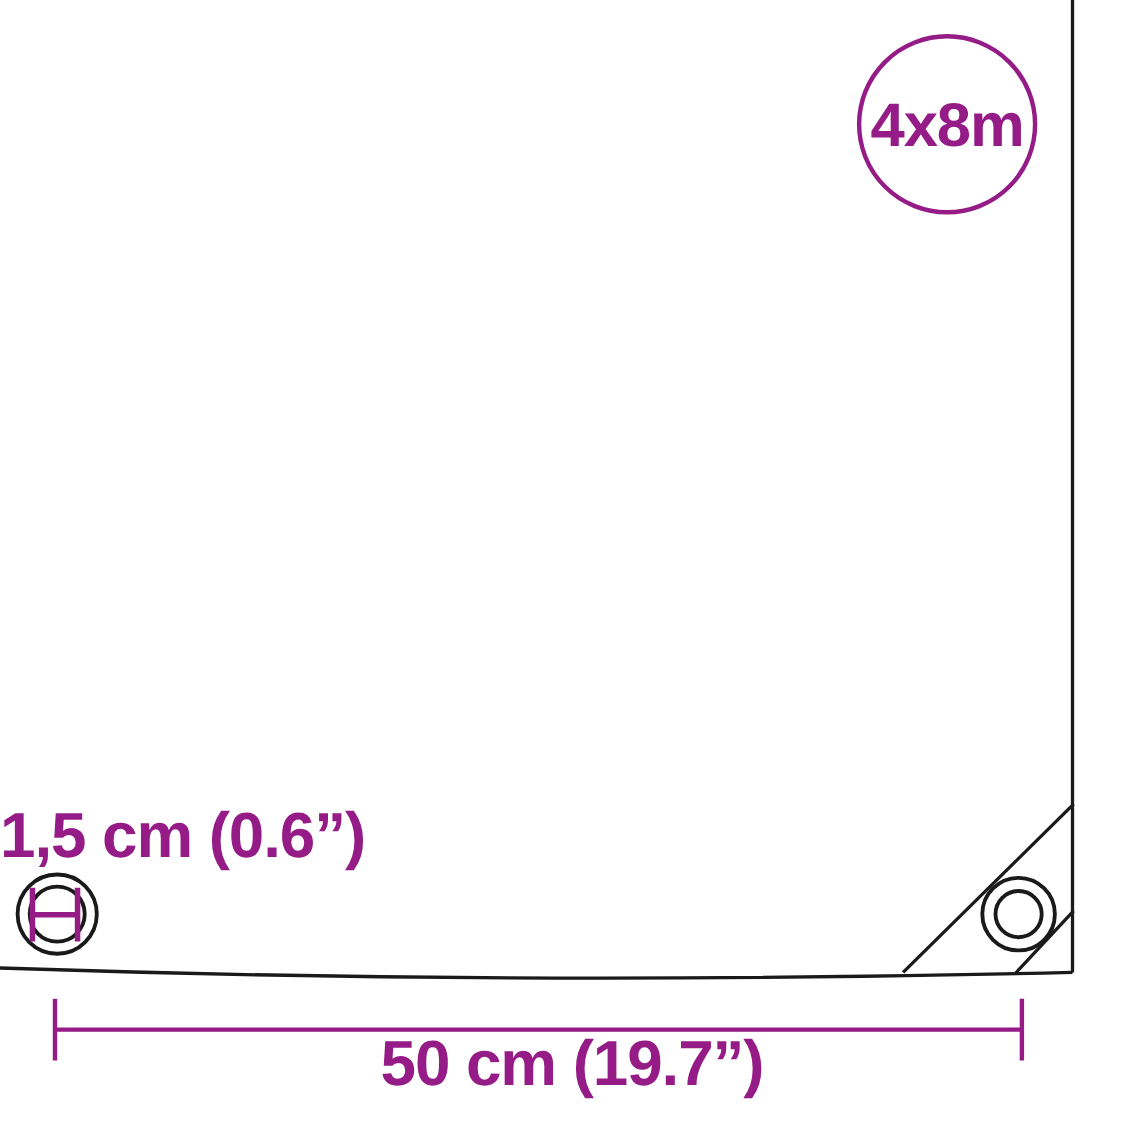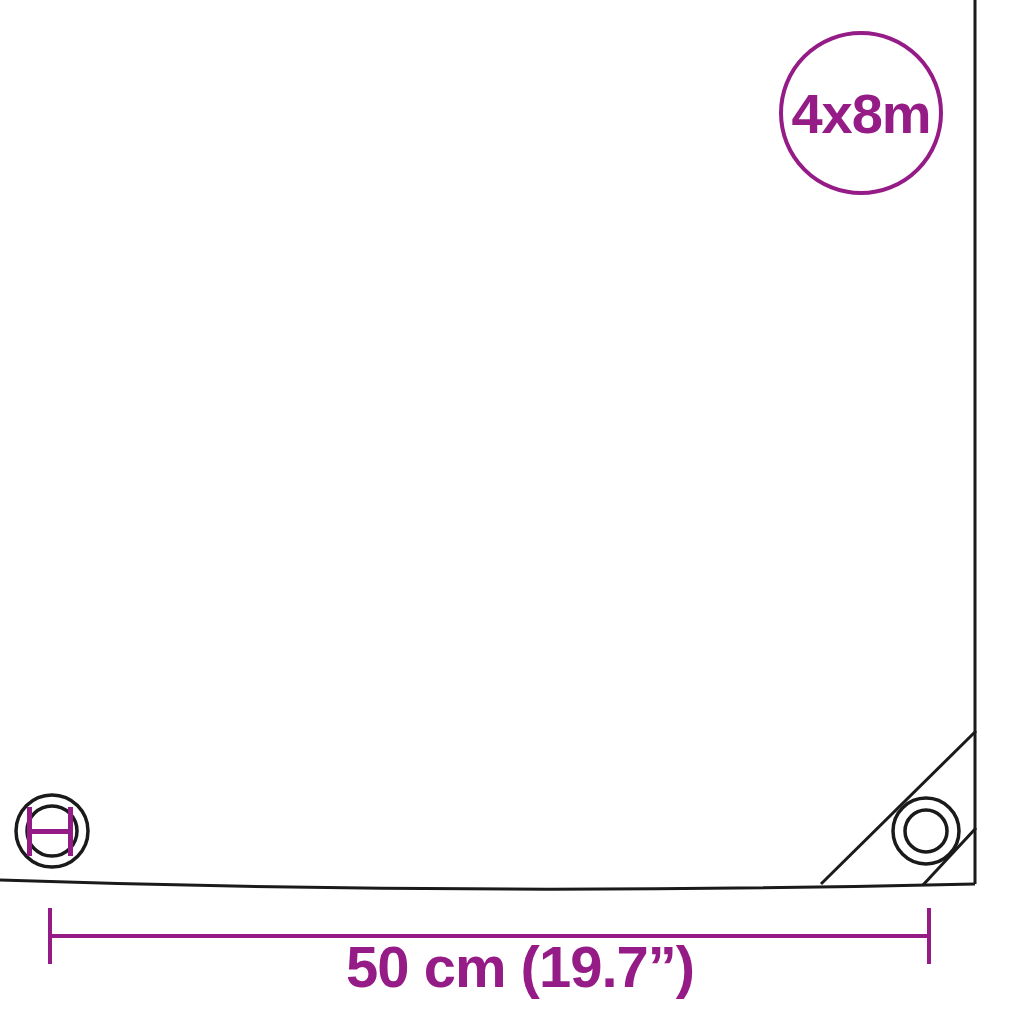--- a/index.html
+++ b/index.html
@@ -93,16 +93,17 @@
       <path class="accent-stroke" stroke-width="4" d="M 50 936 L 929 936"></path>
       <path class="accent-stroke" stroke-width="4" d="M 50 908 L 50 964"></path>
       <path class="accent-stroke" stroke-width="4" d="M 929 908 L 929 964"></path>
     </g>
   </svg>
 
   <div class="size-badge">
     <span>4x8m</span>
   </div>
 
+  <div class="dim-text eyelet-label">1,5 cm (0.6”)</div>
 
   <div class="dim-text spacing-label">50 cm (19.7”)</div>
 
 </div>
 
 </body></html>

